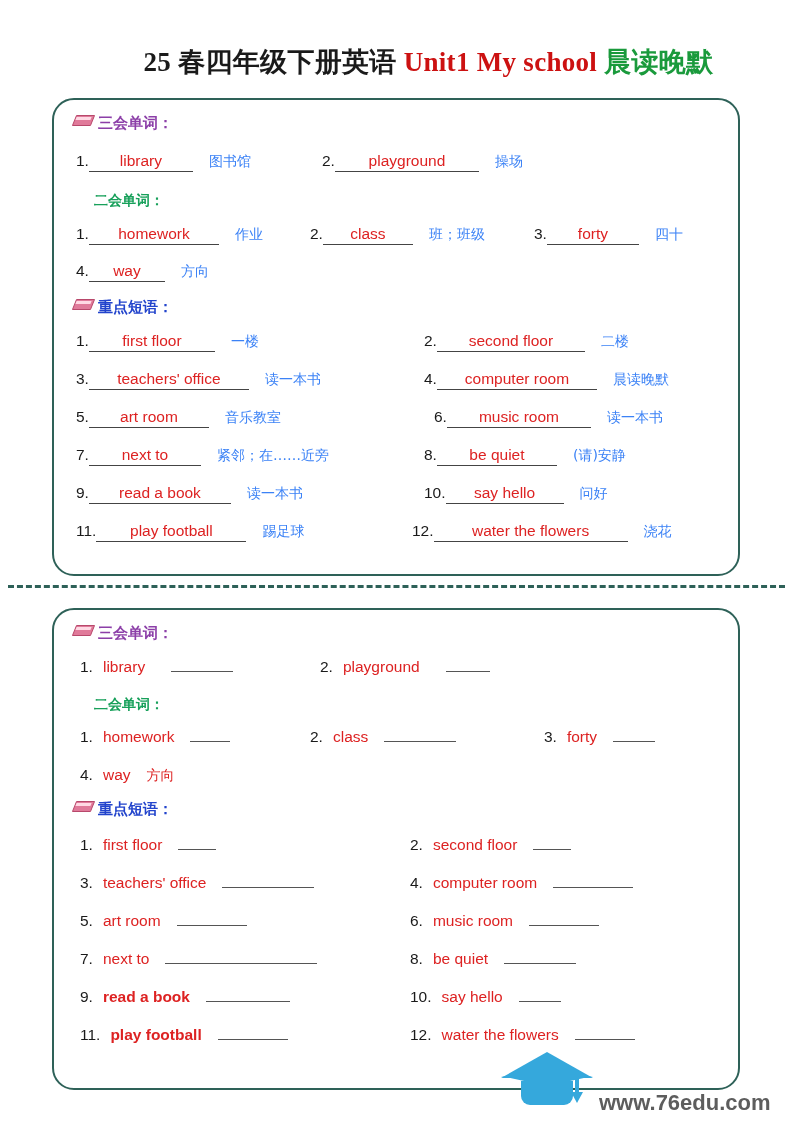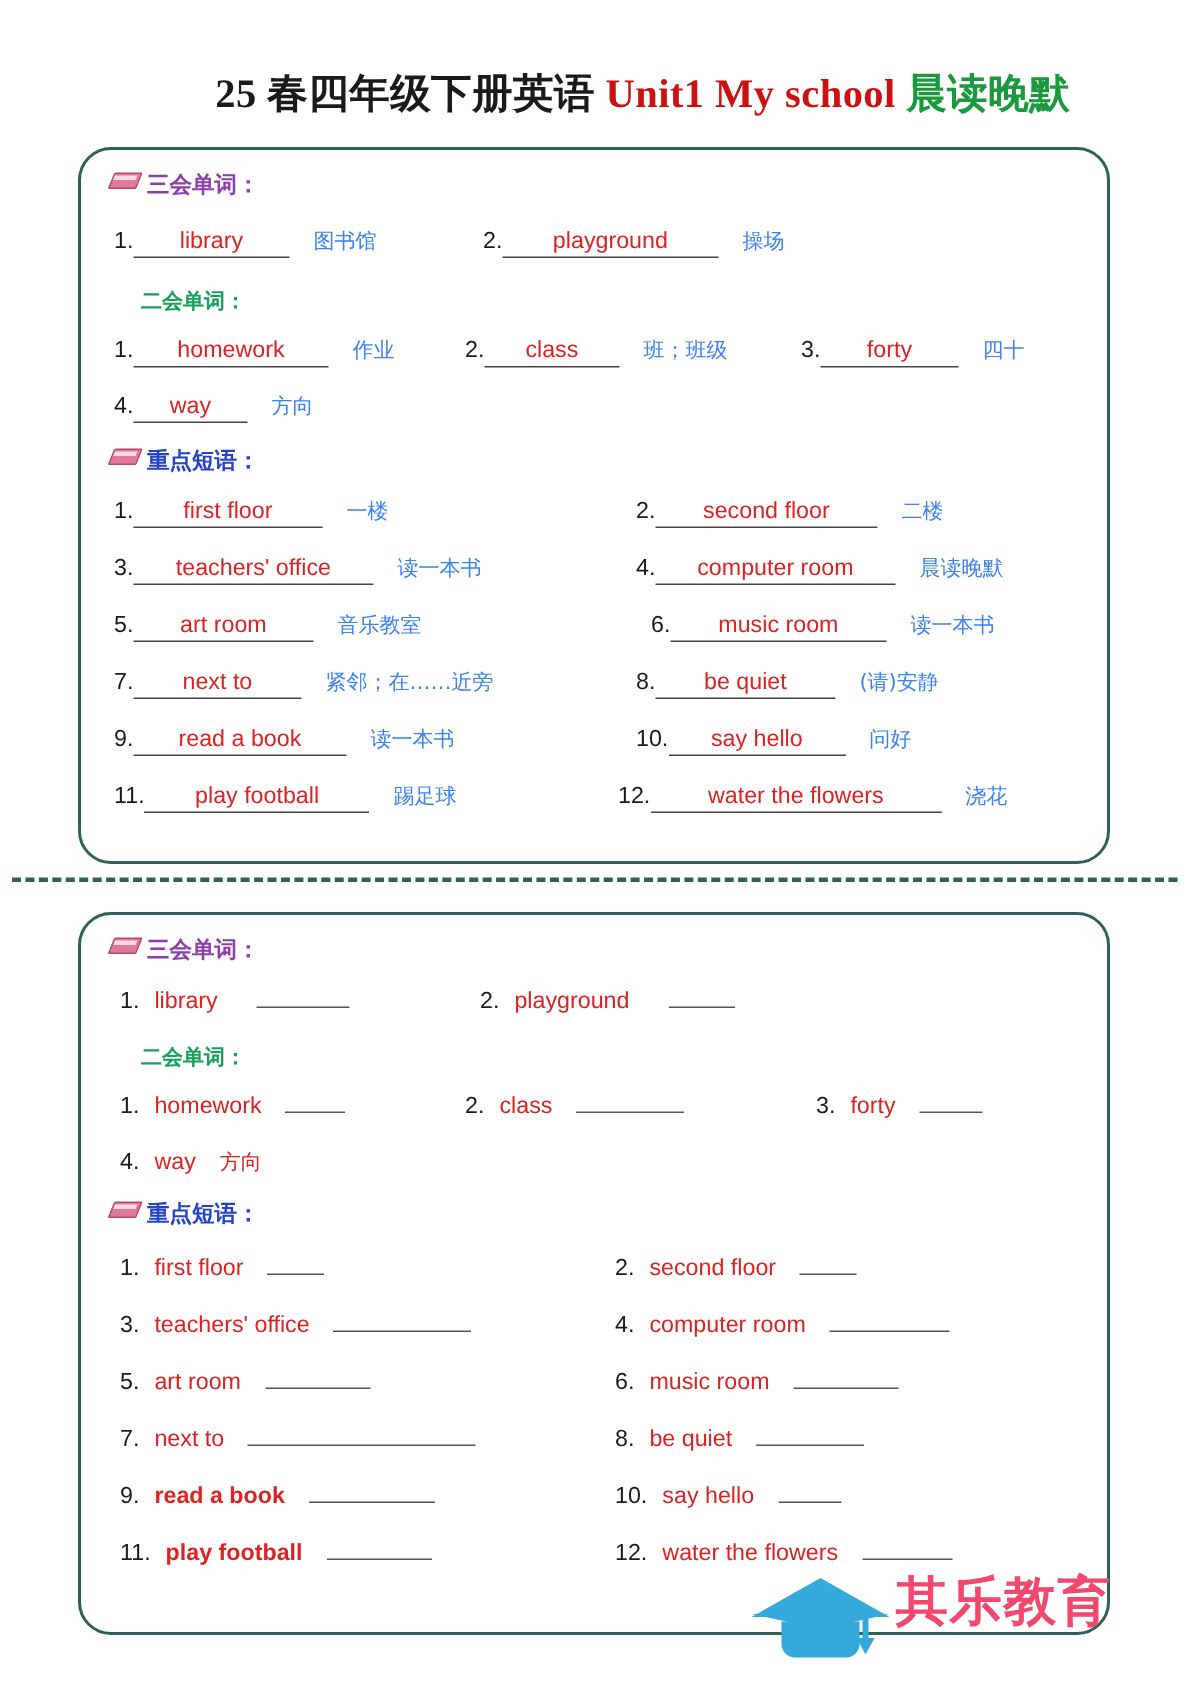--- a/index.html
+++ b/index.html
@@ -523,14 +523,14 @@
 </div>
 
 <div class="logo">
   <div class="cap">
     <i class="mortar"></i>
     <i class="mortar-flat"></i>
     <i class="base"></i>
     <i class="tassel"></i>
     <i class="tassel-end"></i>
   </div>
-  <div class="logo-cn">其乐教育</div>
+  <div class="logo-url">www.76edu.com</div>
 </div>
 
 </body></html>

